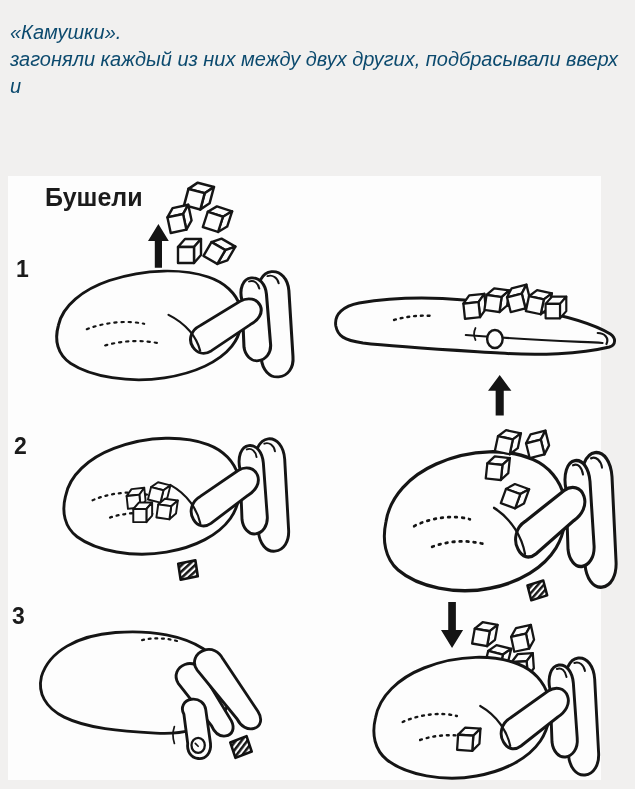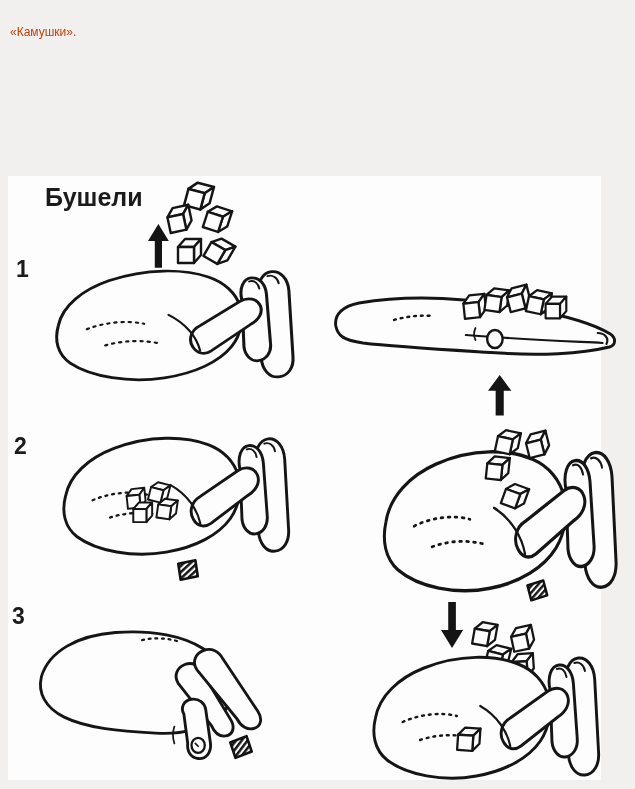--- a/index.html
+++ b/index.html
@@ -5,23 +5,24 @@
   html,body{margin:0;padding:0;}
   body{
     width:635px;height:789px;
     background:#f1f0ef;
     font-family:"Liberation Sans", sans-serif;
     overflow:hidden;
     position:relative;
   }
   .article{
     padding:19px 12px 0 10px;
-    color:#c2410c;
-    font-size:12px;
+    color:#0c4a6e;
+    font-size:20px;
     line-height:27px;
+    font-style:italic;
   }
   .article p{margin:0;}
   .panel{
     position:absolute;
     left:8px; top:176px;
     width:593px; height:604px;
     background:#fdfdfd;
   }
   svg text{font-family:"Liberation Sans", sans-serif;}
   .caption{font-size:25px;font-weight:700;fill:#1b1b1b;}
@@ -29,20 +30,21 @@
   .ink{stroke:#151515;fill:#fdfdfd;stroke-linejoin:round;stroke-linecap:round;}
   .thin{stroke:#151515;fill:none;stroke-linecap:round;}
   .dots{stroke:#151515;fill:none;stroke-linecap:round;stroke-dasharray:2,5;}
   .solidfill{fill:#141414;stroke:none;}
 </style>
 </head>
 <body>
 
 <div class="article">
   <p>«Камушки».</p>
+  <p>загоняли каждый из них между двух других, подбрасывали вверх и</p>
 </div>
 
 <div class="panel">
 <svg width="619" height="604" viewBox="0 0 619 604" xmlns="http://www.w3.org/2000/svg">
   <defs>
     <pattern id="hatchp" width="4.6" height="4.6" patternUnits="userSpaceOnUse" patternTransform="rotate(45)">
       <rect width="4.6" height="4.6" fill="#fdfdfd"></rect>
       <rect width="2.5" height="4.6" fill="#161616"></rect>
     </pattern>
 

